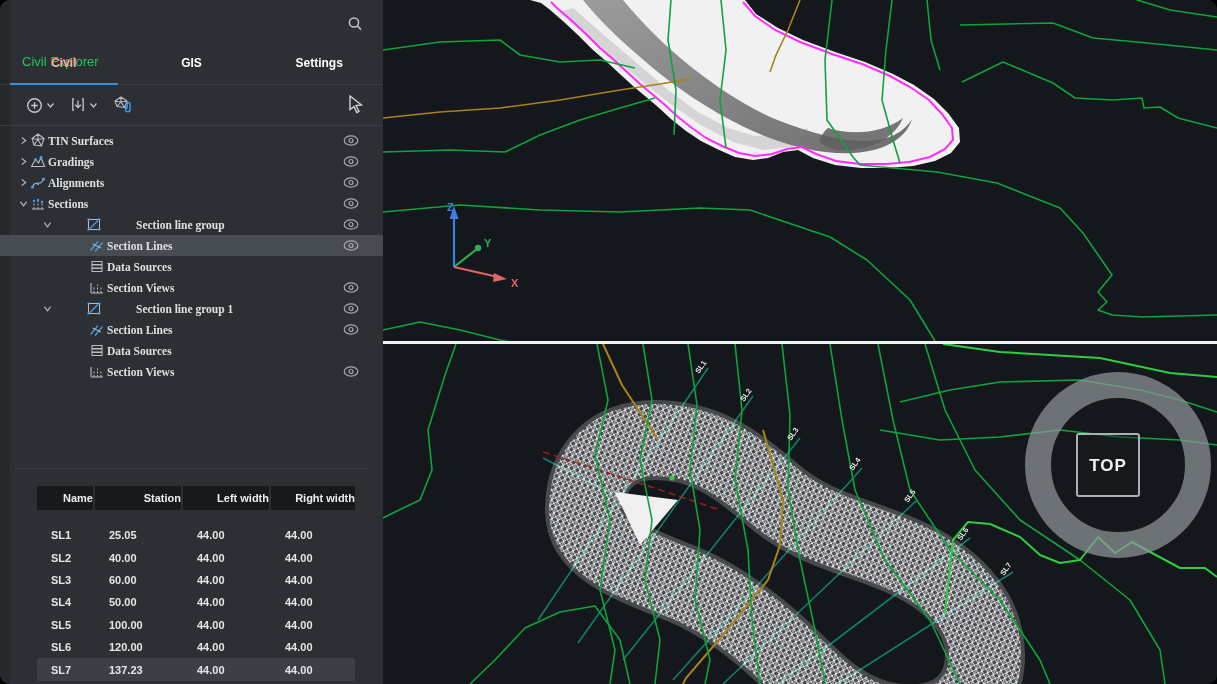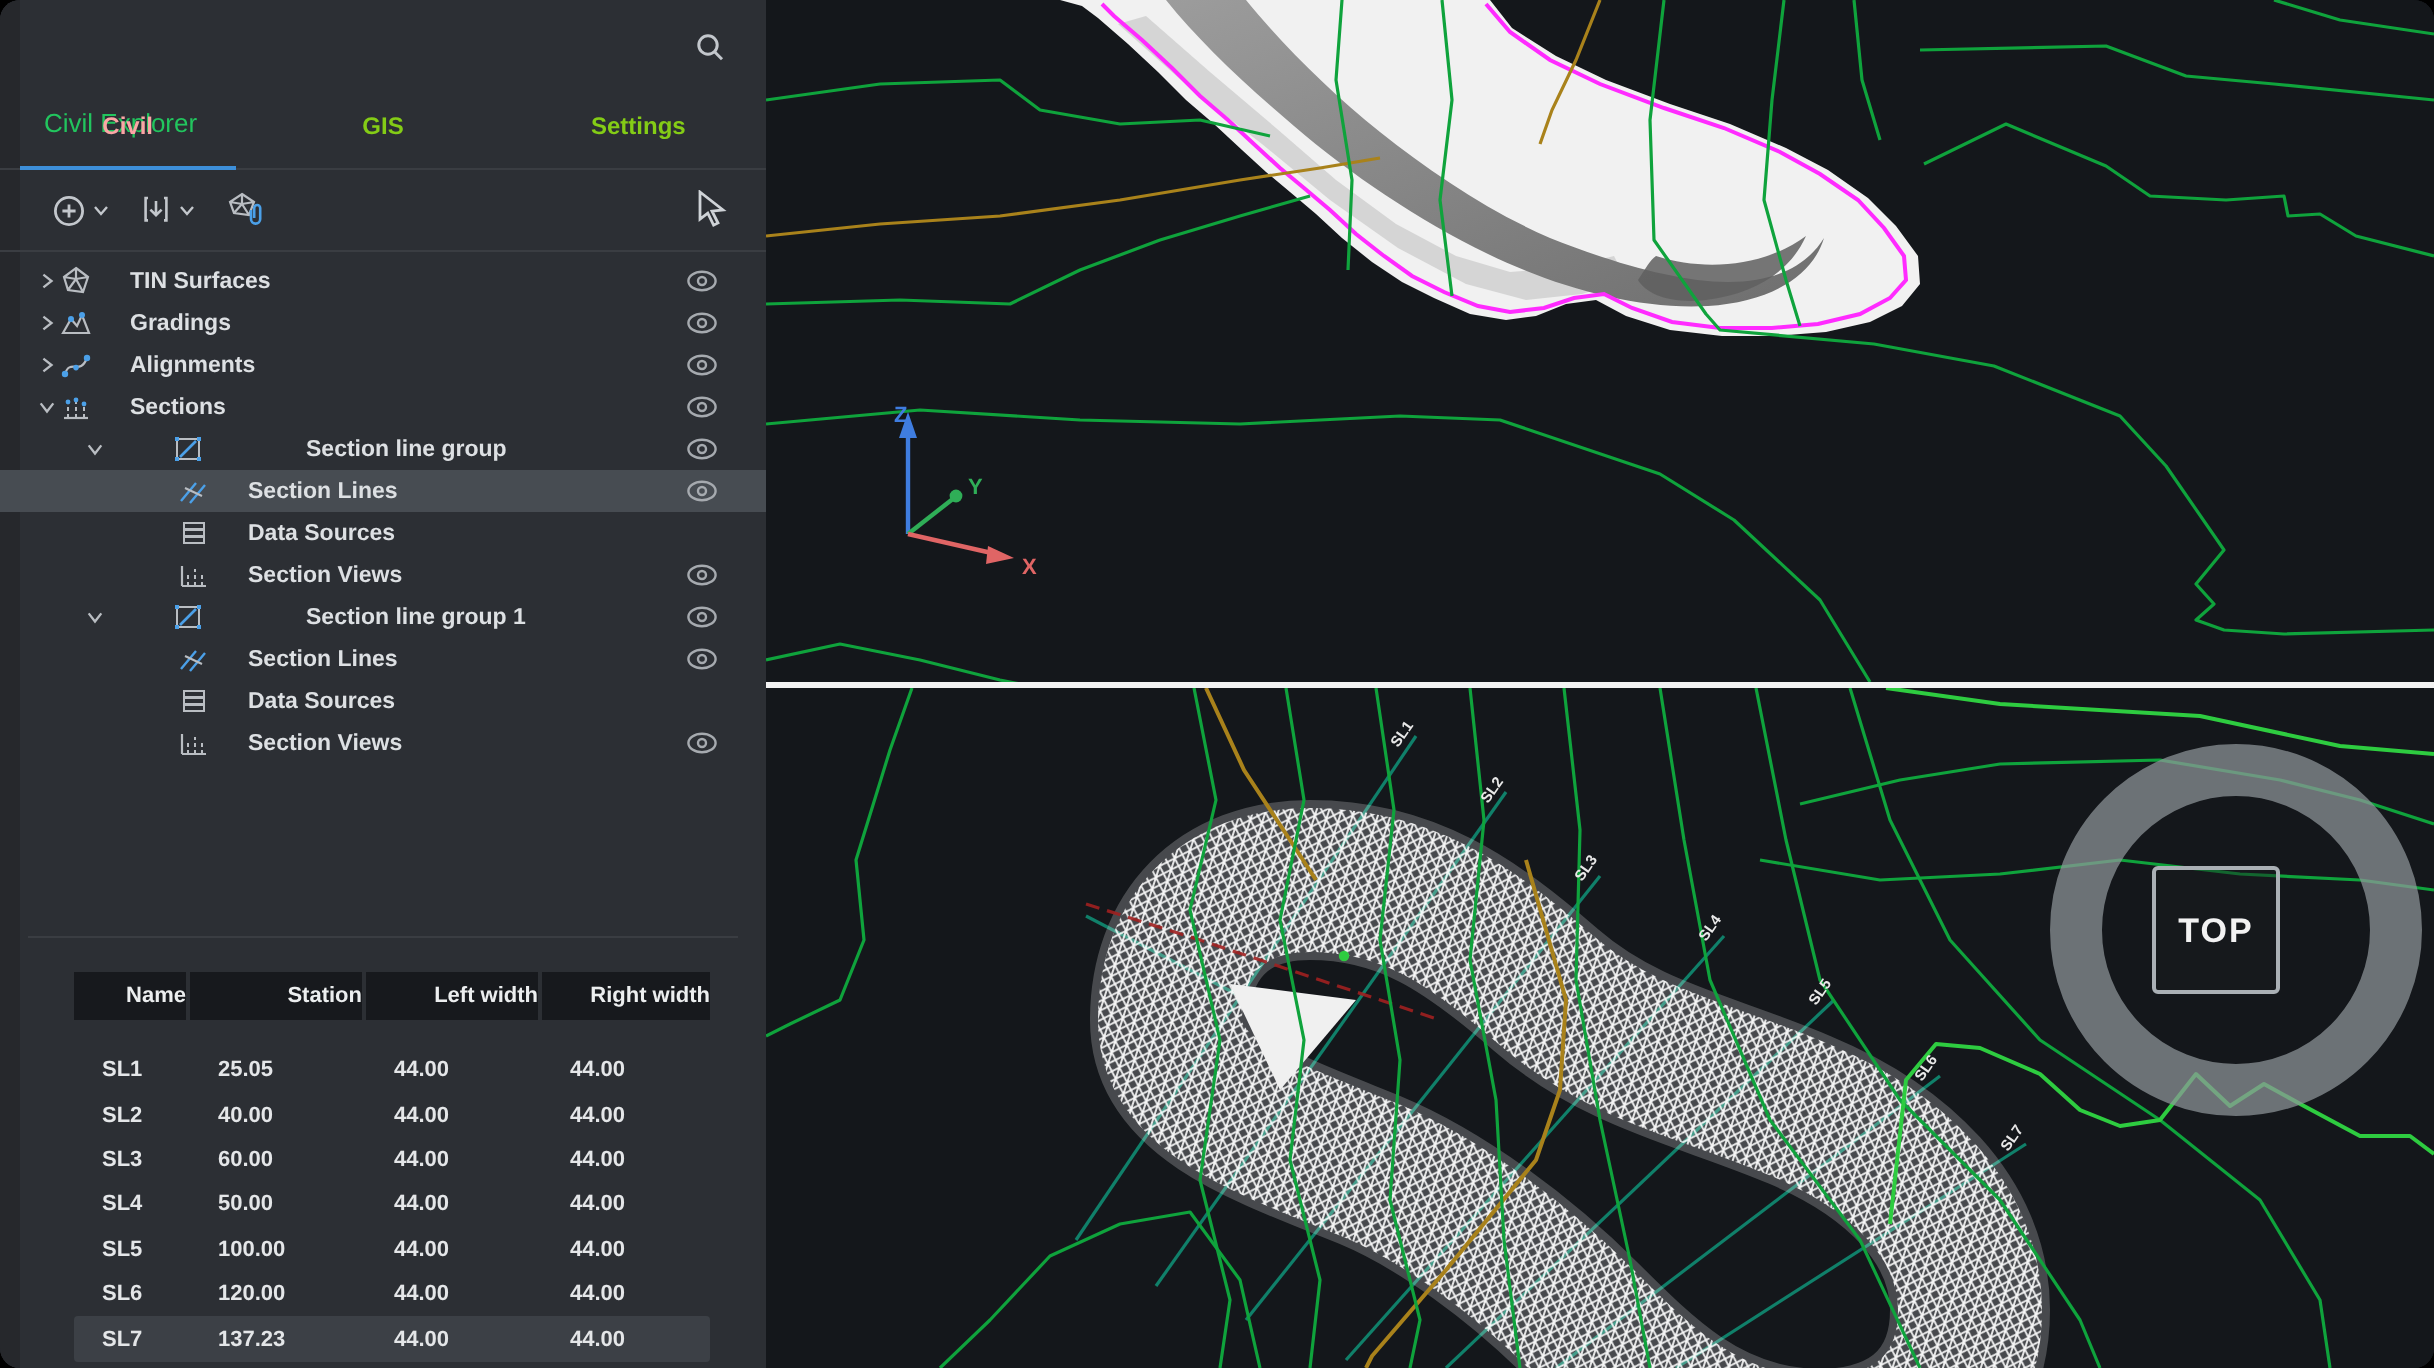--- a/index.html
+++ b/index.html
@@ -12,36 +12,36 @@
   
   .panel{
     position:absolute;left:0;top:0;width:383px;height:684px;
     background:#2c2f34;color:#dde0e3;border-right:1px solid #1a1c1f;
     box-shadow:inset 10px 0 0 #26282c;
   }
   .panel-header{position:relative;height:46px;}
   .panel-title{position:absolute;left:22px;top:16px;font-size:13px;font-weight:400;color:#22c55e;margin-top:38px;}
   .search-btn{position:absolute;right:18px;top:14px;width:20px;height:20px;cursor:pointer;}
   .tabs{position:relative;display:flex;height:38px;border-bottom:1px solid #3a3d42;}
-  .tab{flex:1;text-align:center;font-size:12px;font-weight:700;color:#84cc16;line-height:34px;cursor:pointer;position:relative;}
+  .tab{flex:1;text-align:center;font-size:12px;font-weight:700;color:#ffffff;line-height:34px;cursor:pointer;position:relative;}
   .tab.active{color:#fca5a5;}
   .tab.active::after{content:"";position:absolute;left:10px;right:10px;bottom:-1px;height:2.5px;background:#3d8fd9;}
   .toolbar{position:relative;height:40px;display:flex;align-items:center;padding-left:26px;border-bottom:1px solid #3a3d42;}
   .tbtn{display:flex;align-items:center;margin-right:16px;cursor:pointer;color:#c3c7cc;}
   .tbtn svg{display:block;}
   .caret{margin-left:4px;}
   .select-tool{position:absolute;right:18px;top:10px;cursor:pointer;}
   
   .tree{padding-top:4px;}
   .trow{position:relative;height:21px;display:flex;align-items:center;font-size:11.5px;font-weight:600;color:#dde0e3;cursor:pointer;}
   .trow.sel{background:#474c52;}
   .lvl0{padding-left:16px;} .lvl1{padding-left:40px;gap:32px;} .lvl2{padding-left:89px;}
   .chev{width:14px;height:14px;flex:0 0 14px;display:flex;align-items:center;justify-content:center;color:#b9bdc2;}
   .ticon{width:18px;flex:0 0 18px;display:flex;align-items:center;}
-  .tlabel{margin-left:17px;white-space:nowrap;}
+  .tlabel{margin-left:0;white-space:nowrap;font-family:Liberation Serif, serif;}
   .eye{position:absolute;right:24px;top:5px;width:16px;height:11px;cursor:pointer;}
   
   .tbl-sep{position:absolute;left:14px;right:14px;top:468px;height:1px;background:#3a3d42;}
   .grid{position:absolute;left:37px;top:486px;width:318px;}
   .grid-head{display:grid;grid-template-columns:56px 86px 86px 84px;gap:2px;}
   .hcell{background:#17191d;color:#eceeef;font-size:11px;font-weight:700;text-align:right;line-height:24px;height:24px;}
   .grid-body{margin-top:14px;}
   .grow{display:grid;grid-template-columns:56px 86px 86px 84px;gap:2px;height:22.4px;align-items:center;font-size:11px;font-weight:700;color:#e4e6e8;cursor:pointer;}
   .grow div{padding-left:14px;}
   .grow.hl{background:#3c4046;border-radius:2px;}

